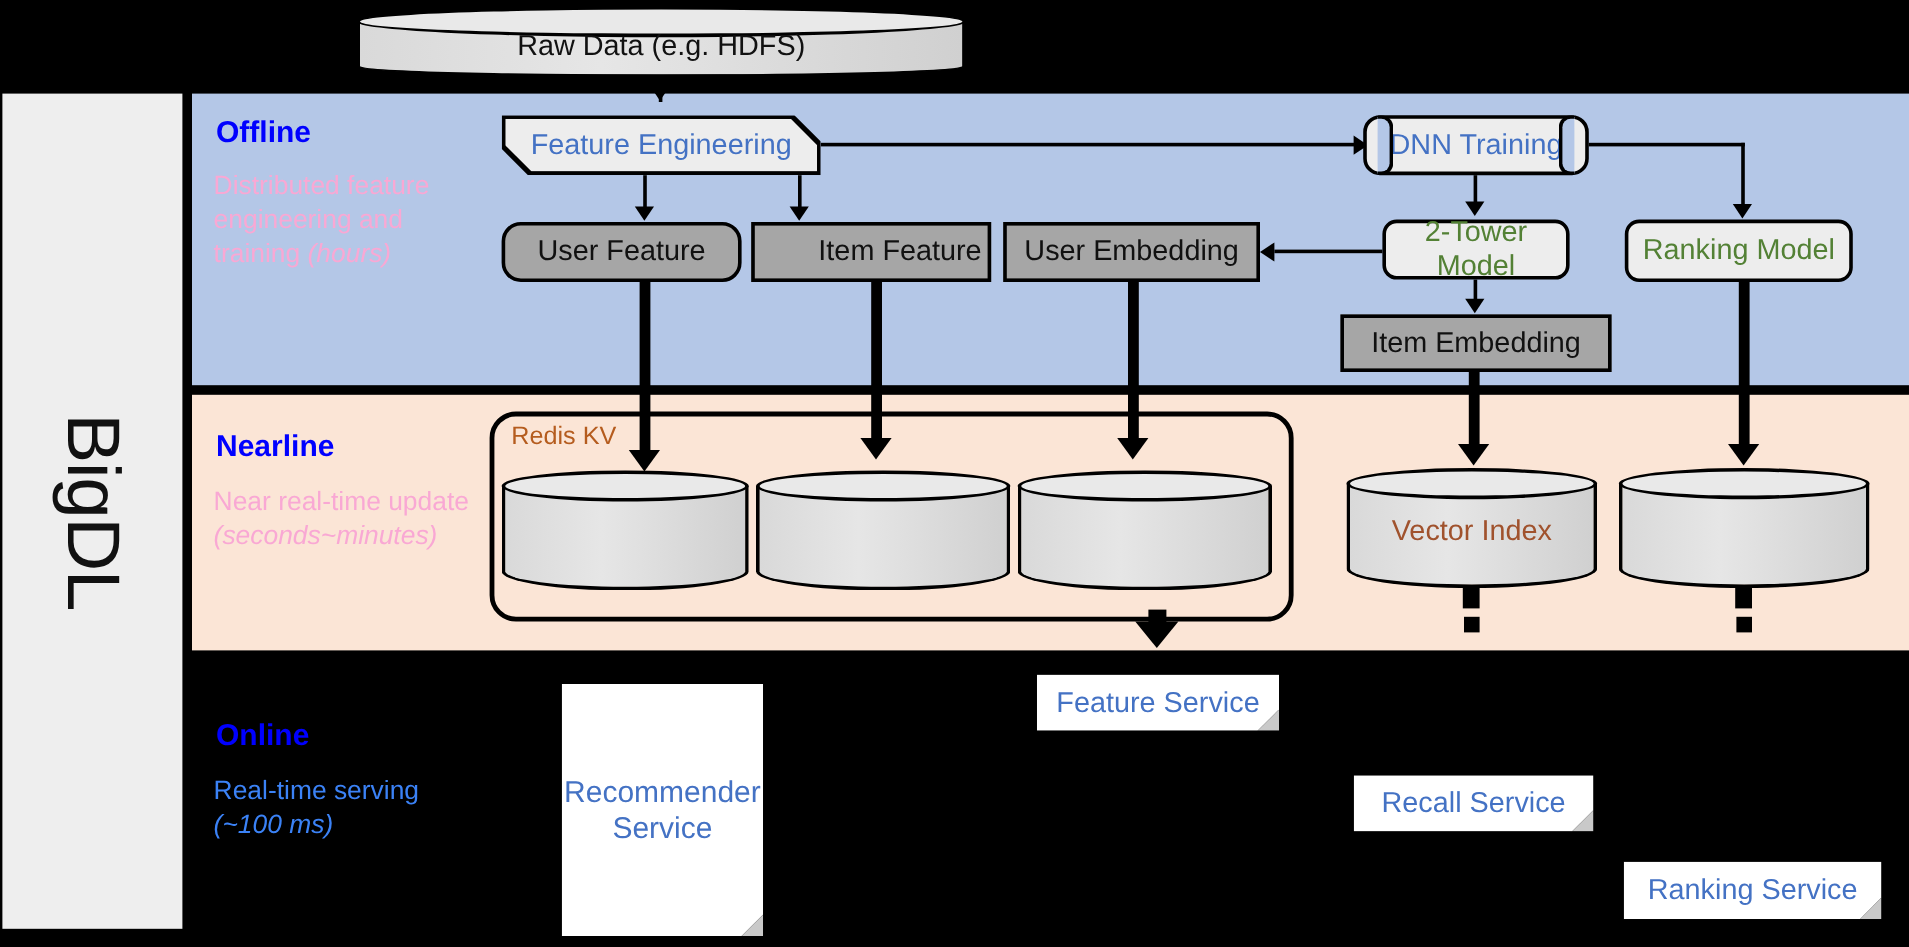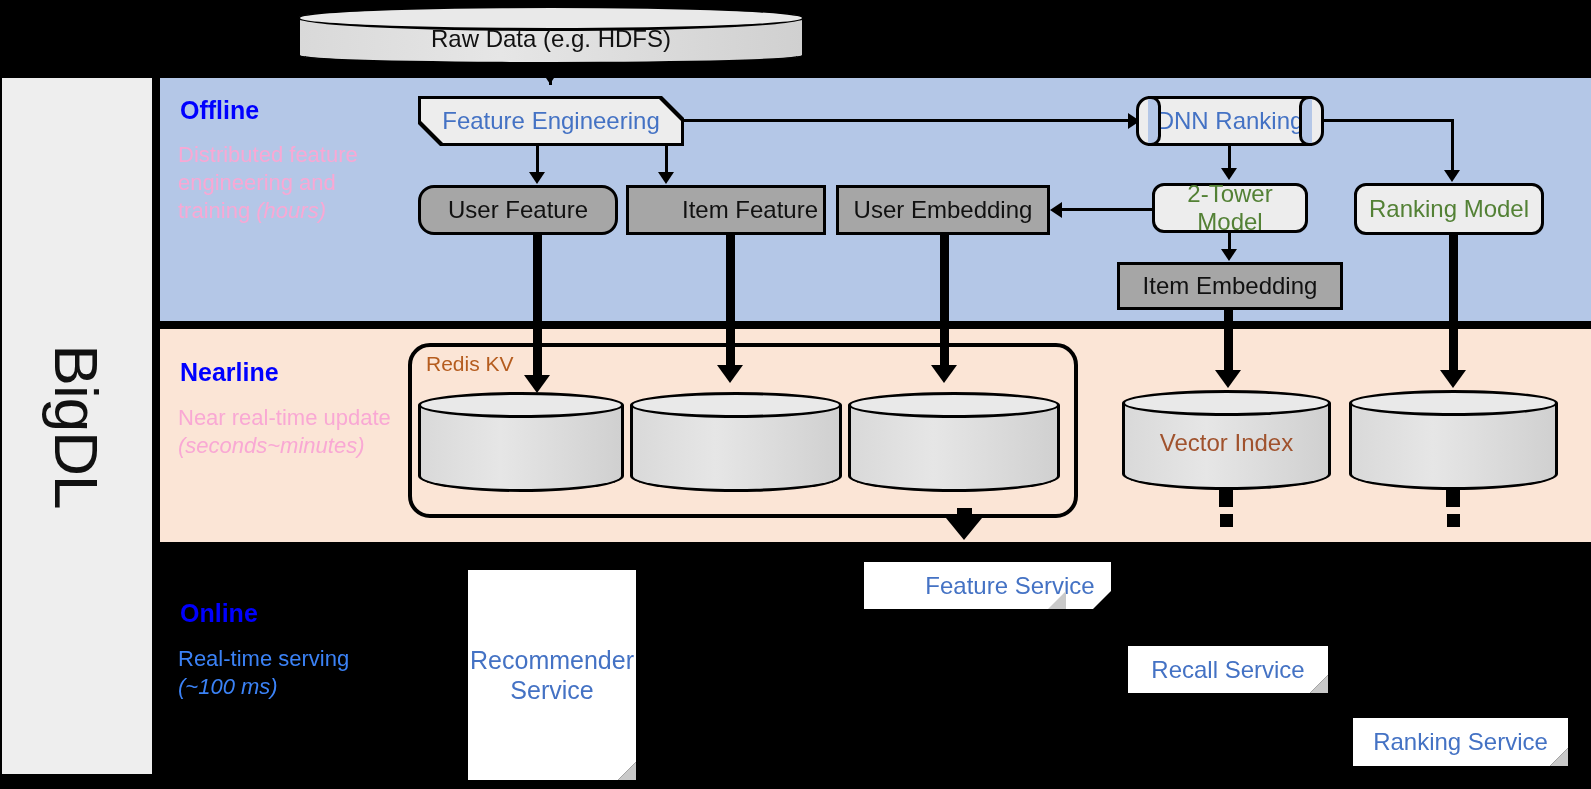--- a/index.html
+++ b/index.html
@@ -123,21 +123,21 @@
 
   <div class="clipcorner-border" style="position:absolute;left:418px;top:96px;width:266px;height:50px;"></div>
   <div class="node clipcorner" style="left:421px;top:99px;width:260px;height:44px;">
     <span>Feature Engineering</span>
   </div>
 
   <div class="ln thin-h" style="left:684px;top:119px;width:452px;"></div>
   <div class="ah-right" style="left:1128px;top:113px;"></div>
 
   <div class="node bracket" style="left:1136px;top:96px;width:188px;height:50px;">
-    <span>DNN Ranking</span>
+    <span>DNN Training</span>
   </div>
 
   <div class="ln thin-v" style="left:1228px;top:146px;height:30px;"></div>
   <div class="ah-down" style="left:1221px;top:168px;"></div>
 
   <div class="ln thin-h" style="left:1324px;top:119px;width:130px;"></div>
   <div class="ln thin-v" style="left:1451px;top:119px;height:58px;"></div>
   <div class="ah-down" style="left:1444px;top:170px;"></div>
 
   <div class="ln thin-v" style="left:536px;top:146px;height:32px;"></div>
@@ -223,21 +223,21 @@
   <div class="sq" style="left:1220px;top:514px;width:13px;height:13px;"></div>
 
   <div class="sq" style="left:1446px;top:490px;width:14px;height:17px;"></div>
   <div class="sq" style="left:1447px;top:514px;width:13px;height:13px;"></div>
 
   <div class="doc" style="left:468px;top:570px;width:168px;height:210px;font-size:25px;padding:0 10px;box-sizing:border-box;">
     <span>Recommender Service</span>
   </div>
   <div class="doc-fold" style="left:618px;top:762px;"></div>
 
-  <div class="doc" style="left:864px;top:562px;width:202px;height:47px;font-size:24px;padding-left:45px;">
+  <div class="doc" style="left:864px;top:562px;width:202px;height:47px;font-size:24px;">
     <span>Feature Service</span>
   </div>
   <div class="doc-fold" style="left:1048px;top:591px;width:18px;height:18px;"></div>
 
   <div class="doc" style="left:1128px;top:646px;width:200px;height:47px;font-size:24px;">
     <span>Recall Service</span>
   </div>
   <div class="doc-fold" style="left:1310px;top:675px;width:18px;height:18px;"></div>
 
   <div class="doc" style="left:1353px;top:718px;width:215px;height:48px;font-size:24px;">

